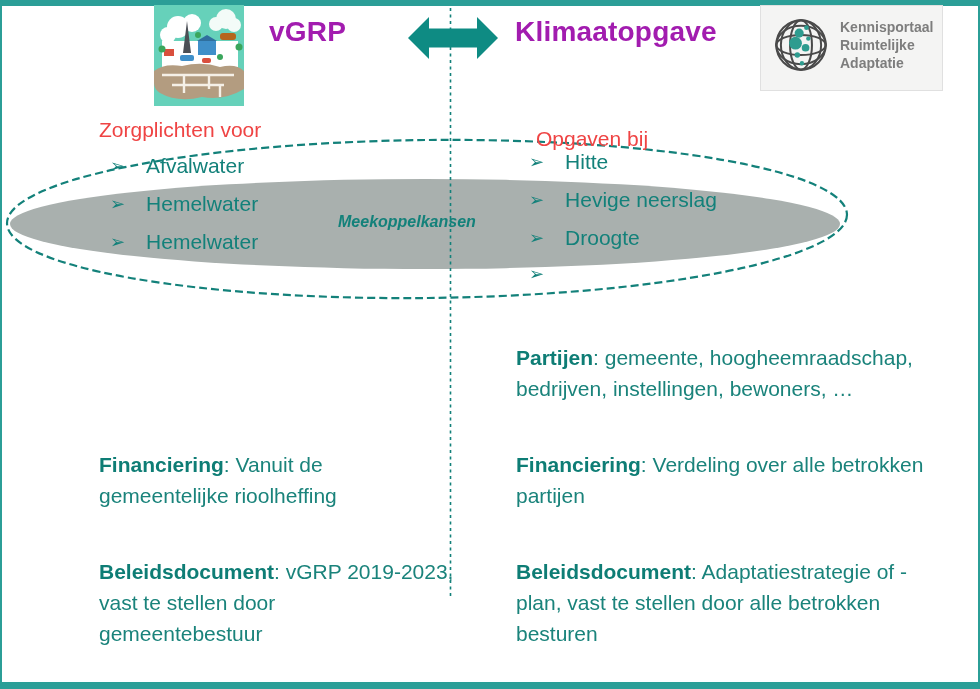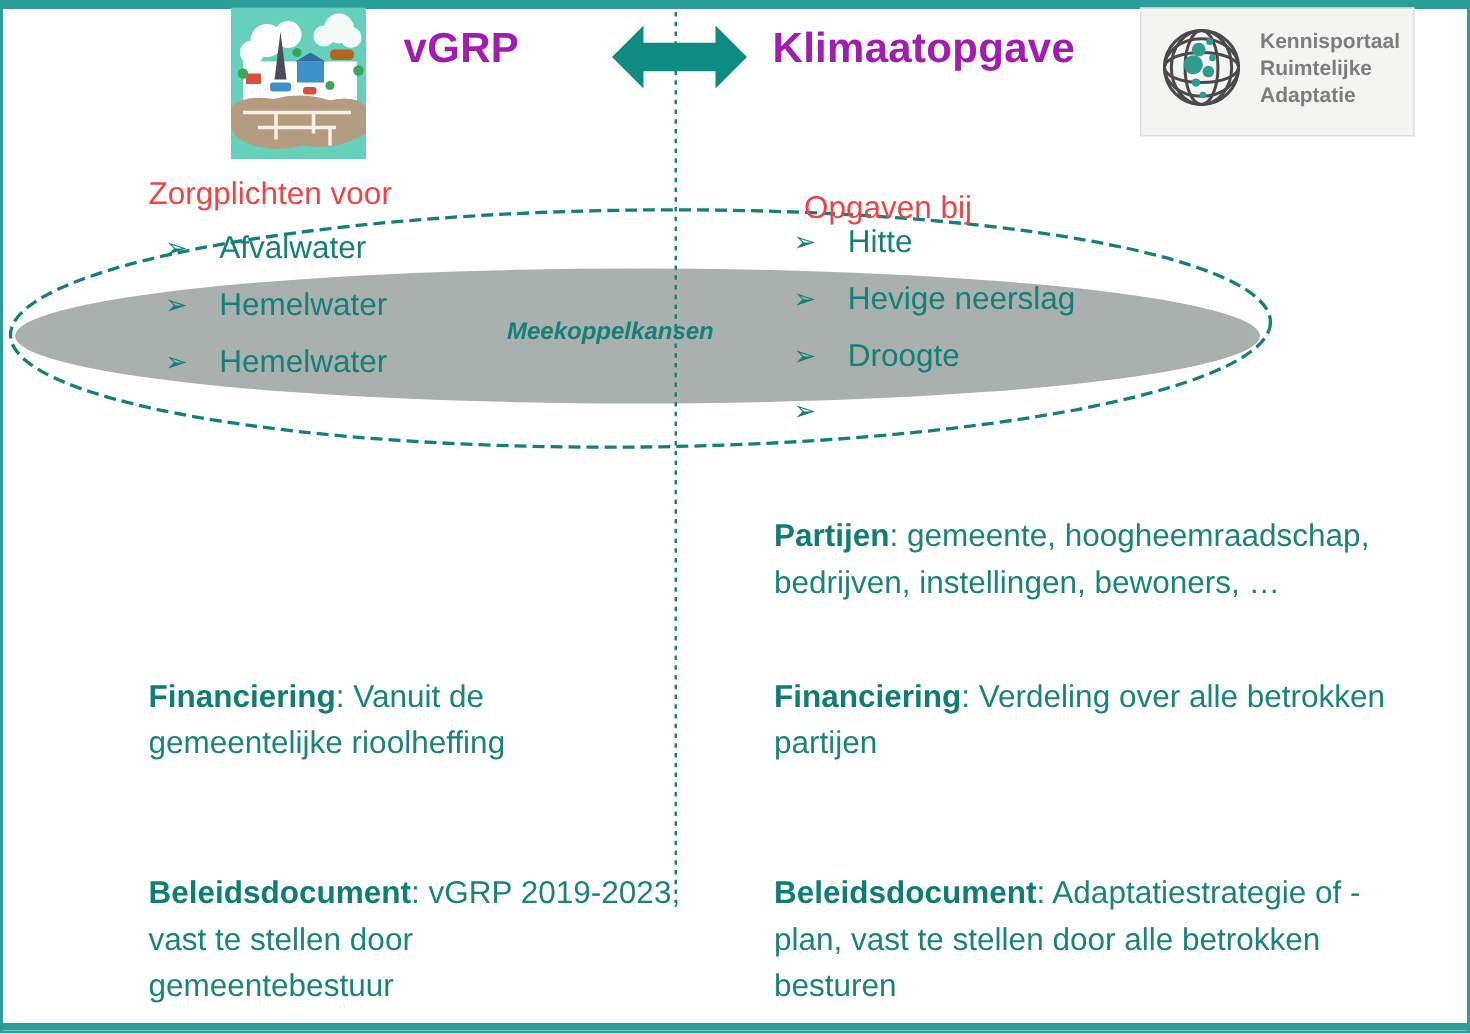--- a/index.html
+++ b/index.html
@@ -46,21 +46,21 @@
                font-style:italic; font-weight:600; color:#13817a; }
 
   
   .section { position:absolute; font-size:21px; line-height:31px; color:#1a837b;
              white-space:pre-line; }
   .section b { font-weight:700; color:#0e7d75; }
   .sec-left  { left:97px;  width:390px; }
   .sec-right { left:514px; width:455px; }
   .row-1 { top:340px; }
   .row-2 { top:447px; }
-  .row-3 { top:578px; }
+  .row-3 { top:554px; }
 </style>
 </head>
 <body>
 
 <div class="canvas">
 
   <div class="top-bar"></div>
 
   <svg class="bg-svg" viewBox="0 0 980 689">
     <ellipse cx="423" cy="222" rx="415" ry="45" fill="#a9b0ae"></ellipse>

